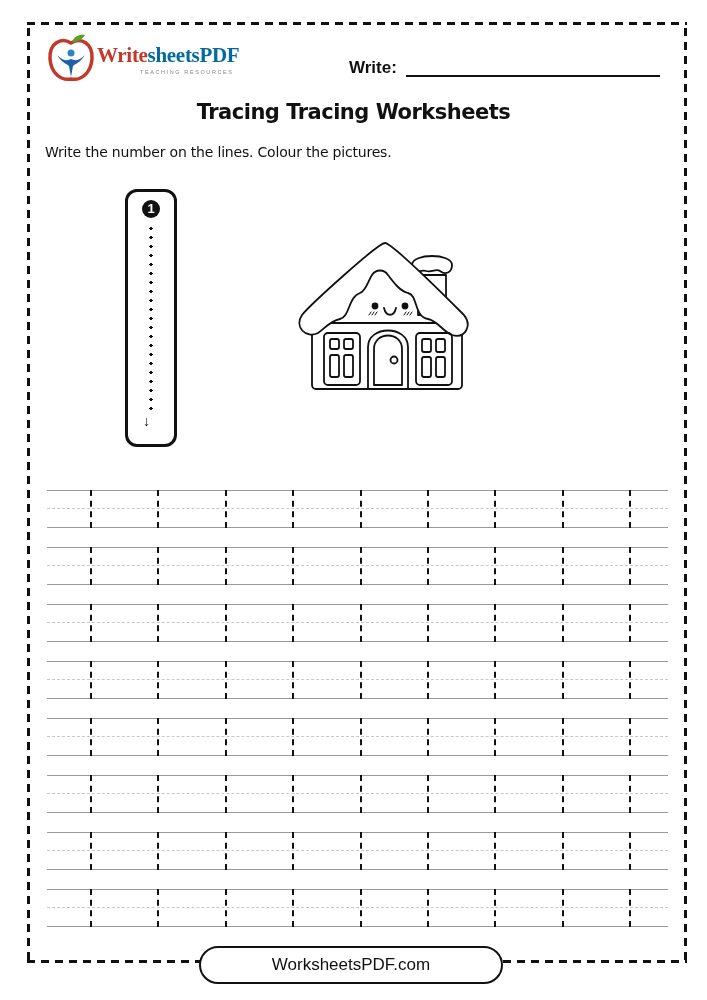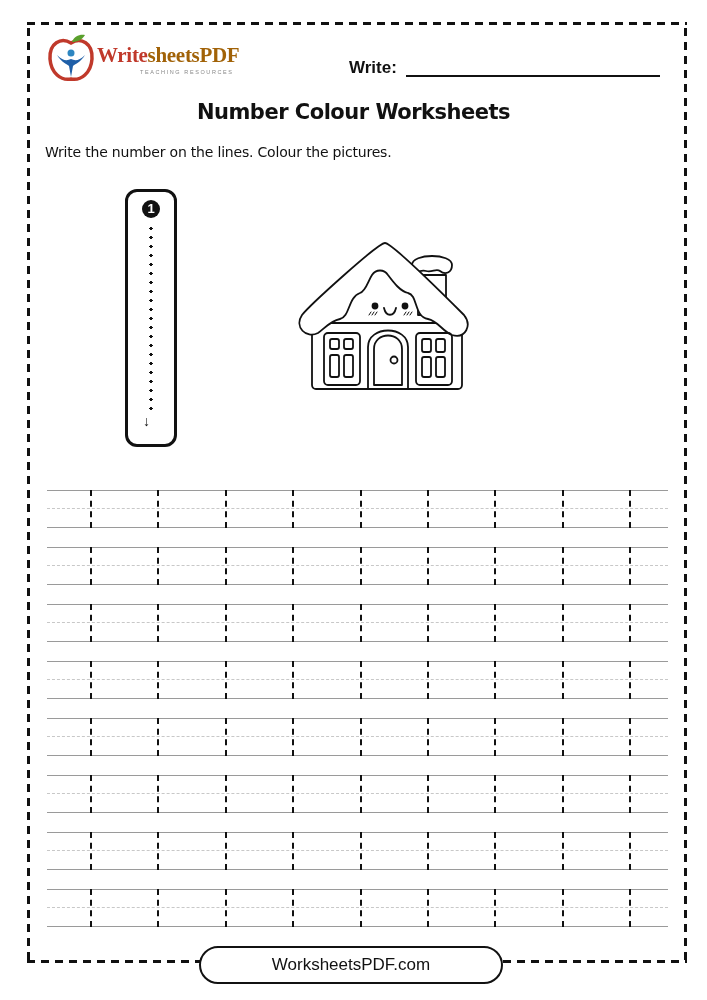--- a/index.html
+++ b/index.html
@@ -9,21 +9,21 @@
       linear-gradient(90deg, #111 60%, transparent 60%),
       linear-gradient(90deg, #111 60%, transparent 60%),
       linear-gradient(0deg, #111 60%, transparent 60%),
       linear-gradient(0deg, #111 60%, transparent 60%);
     background-size: 14px 3px, 14px 3px, 3px 14px, 3px 14px;
     background-position: 0 0, 0 100%, 0 0, 100% 0;
     background-repeat: repeat-x, repeat-x, repeat-y, repeat-y; }
   .logo { position:absolute; left:47px; top:33px; width:200px; height:50px; }
   .logo-text { position:absolute; left:50px; top:10px; font-family:"Liberation Serif", serif; font-weight:bold; font-size:21px; letter-spacing:-0.3px; white-space:nowrap; }
   .logo-text .red { color:#c0392b; }
-  .logo-text .blue { color:#a16207; }
+  .logo-text .blue { color:#0369a1; }
   .logo-sub { position:absolute; left:93px; top:36px; font-size:5.5px; letter-spacing:1.6px; color:#888; white-space:nowrap; }
   .name-label { position:absolute; left:349px; top:58px; font-weight:bold; font-size:17px; }
   .name-line { position:absolute; left:406px; top:75px; width:254px; height:0; border-top:2px solid #111; }
   .title { position:absolute; left:0; width:707px; top:100px; text-align:center; font-weight:bold; font-size:21px; font-family:"DejaVu Sans", sans-serif; letter-spacing:-0.5px; }
   .instructions { position:absolute; left:45px; top:144px; font-size:14px; font-family:"DejaVu Sans", sans-serif; letter-spacing:-0.2px; }
   .trace-box { position:absolute; left:125px; top:189px; width:52px; height:258px; box-sizing:border-box; border:3px solid #111; border-radius:12px; }
   .trace-num { position:absolute; left:14px; top:8px; width:18px; height:18px; border-radius:50%; background:#111; color:#fff; font-weight:bold; font-size:13px; text-align:center; line-height:18px; }
   .trace-dots { position:absolute; left:21px; top:32px; width:4px; height:186px;
     background-image: radial-gradient(circle, #111 1.6px, transparent 1.8px); background-size:4px 9px; background-repeat:repeat-y; }
   .trace-arrow { position:absolute; left:15px; top:222px; font-size:14px; font-weight:bold; line-height:14px; }
@@ -47,21 +47,21 @@
     <circle cx="24" cy="20" r="3.5" fill="#2e86c1"></circle>
     <path d="M10 22 C16 28 20 28 24 26 C28 28 32 28 38 22 C33 30 28 31 26 33 L24 44 L22 33 C20 31 15 30 10 22 Z" fill="#1f5fa8"></path>
   </svg>
   <div class="logo-text"><span class="red">Write</span><span class="blue">sheetsPDF</span></div>
   <div class="logo-sub">TEACHING RESOURCES</div>
 </div>
 
 <div class="name-label">Write:</div>
 <div class="name-line"></div>
 
-<div class="title">Number Colour Worksheets</div>
+<div class="title">Tracing Tracing Worksheets</div>
 <div class="instructions">Write the number on the lines. Colour the pictures.</div>
 
 <div class="trace-box">
   <div class="trace-num">1</div>
   <div class="trace-dots"></div>
   <div class="trace-arrow">↓</div>
 </div>
 
 <svg class="house" viewBox="0 0 190 170" fill="none" stroke="#111" stroke-width="1.8" stroke-linejoin="round" stroke-linecap="round">
 

